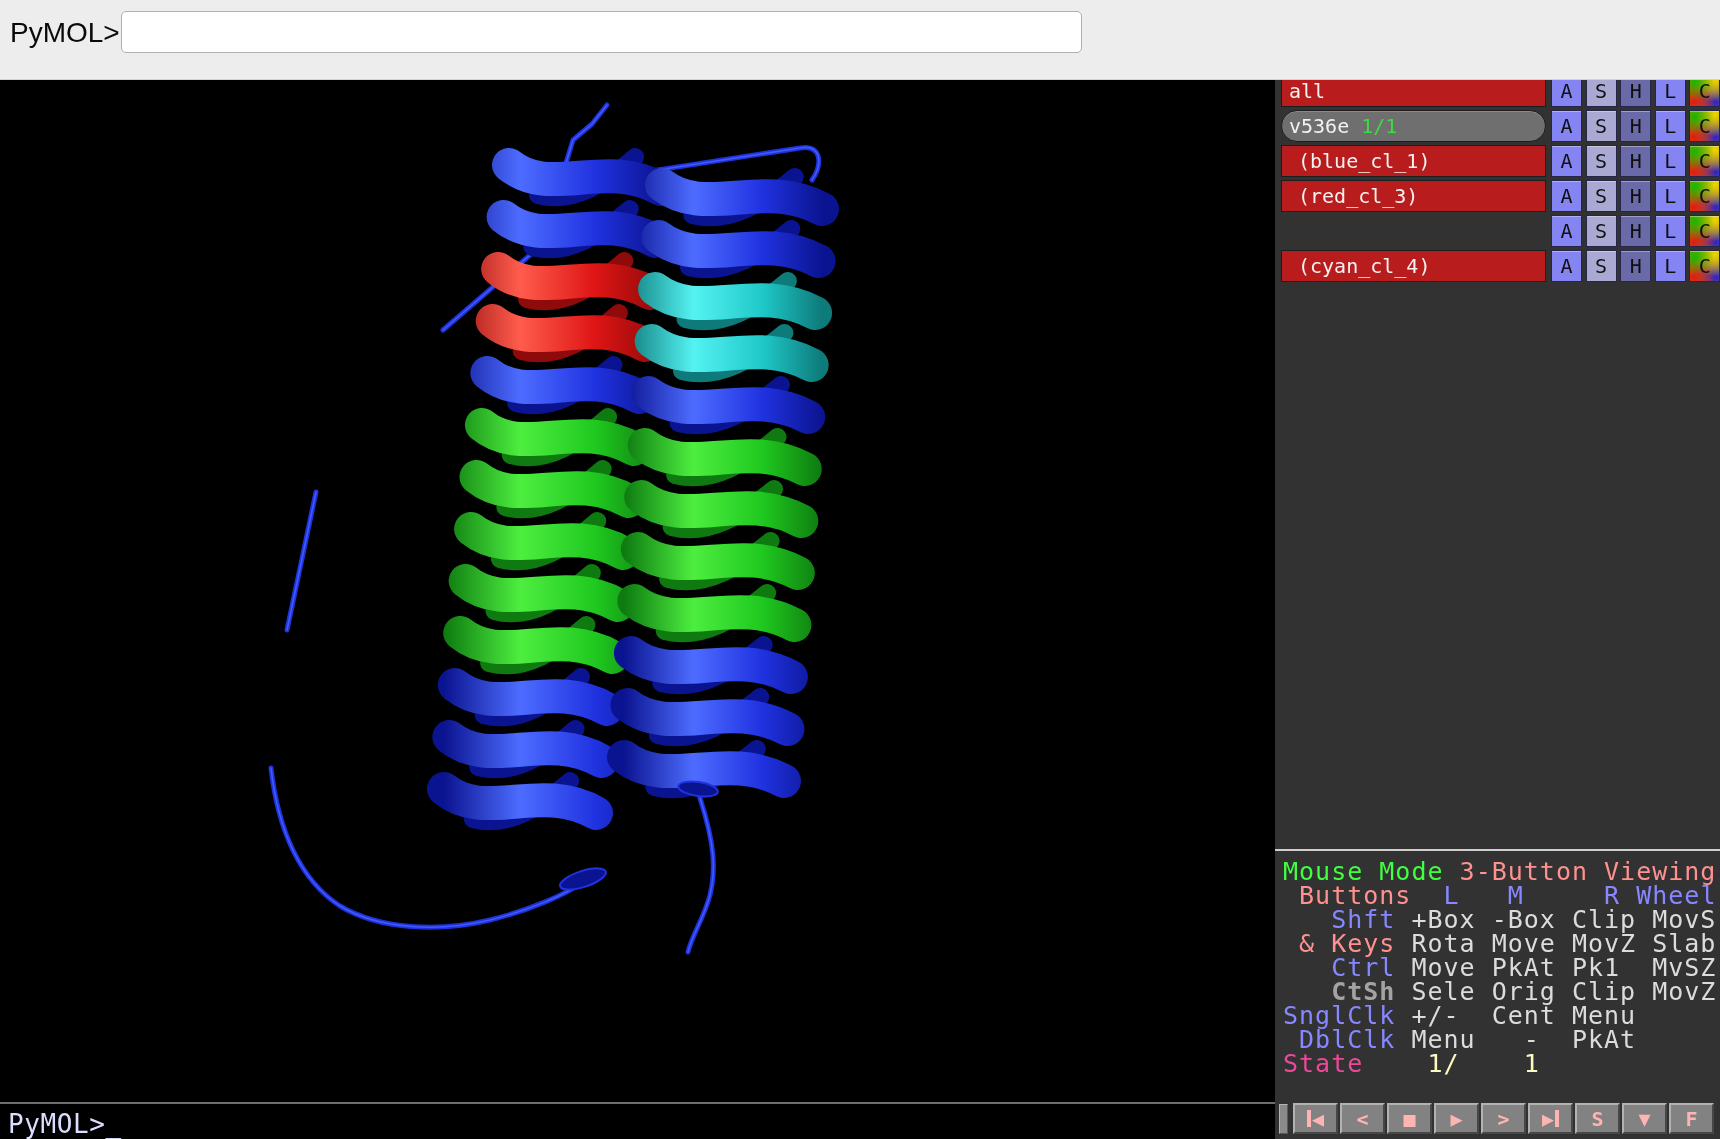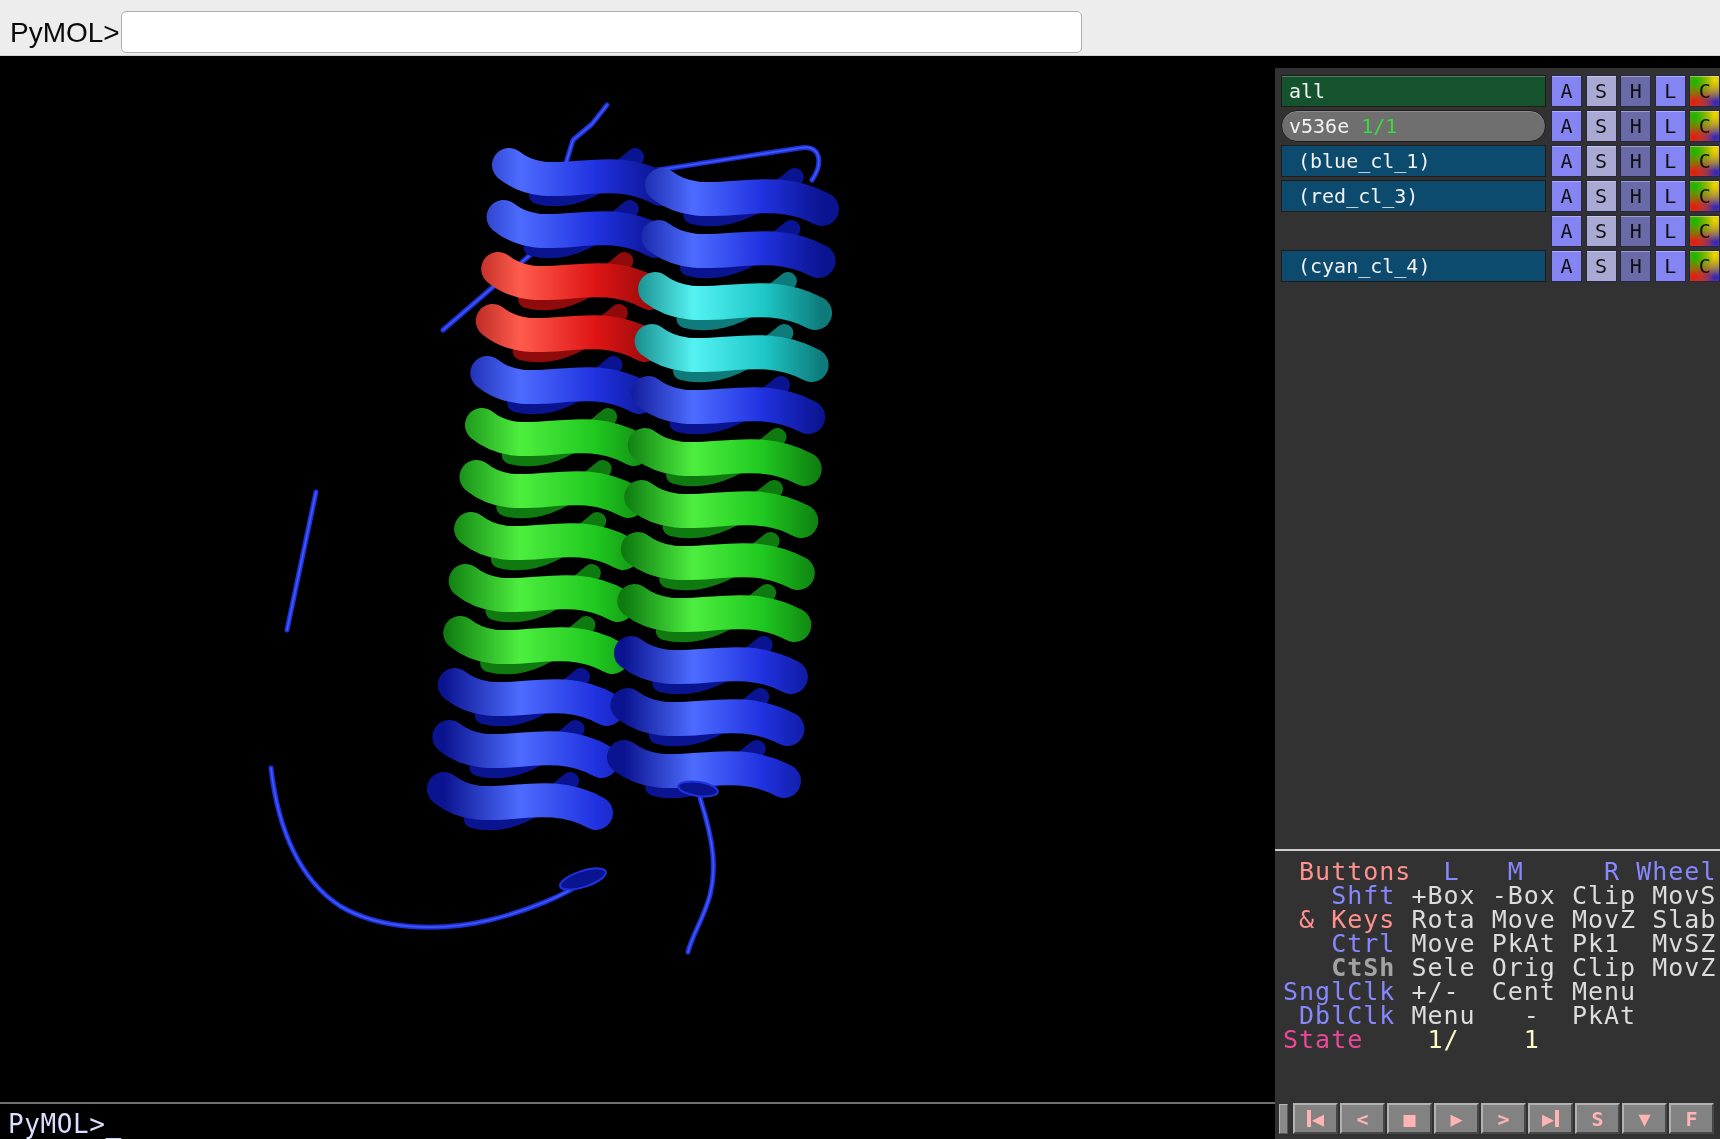--- a/index.html
+++ b/index.html
@@ -1,20 +1,20 @@
 <!DOCTYPE html>
 <html><head>
 <meta charset="utf-8">
 <style>
   * { margin:0; padding:0; box-sizing:border-box; }
   html,body { width:1720px; height:1139px; background:#000; overflow:hidden;
               font-family:"DejaVu Sans Mono", monospace; }
 
   
-  .topbar { position:absolute; left:0; top:0; width:1720px; height:56px;
+  .topbar { position:absolute; left:0; top:0; width:1720px; height:80px;
             background:#ededed; border-bottom:1px solid #d2d2d2; z-index:5; }
   .topbar-label { position:absolute; left:10px; top:0; height:68px; line-height:66px;
                   font-family:"Liberation Sans", sans-serif; font-size:28px; color:#0a0a0a; }
   .cmd-input { position:absolute; left:121px; top:11px; width:961px; height:42px;
                background:#ffffff; border:1px solid #b0b0b0; border-radius:5px;
                font-family:"DejaVu Sans Mono", monospace; font-size:22px; padding:0 8px; outline:none; }
 
   
   .viewport { position:absolute; left:0; top:68px; width:1275px; height:1071px; background:#000; }
   .viewport svg { position:absolute; left:0; top:0; }
@@ -23,23 +23,23 @@
                 color:#dcdcff; white-space:pre; }
 
   
   .sidebar { position:absolute; left:1275px; top:68px; width:445px; height:1071px; background:#323232; }
 
   
   .obj-row { position:absolute; left:0; width:445px; height:32px; }
   .obj-name { position:absolute; left:6px; top:0; width:265px; height:32px; line-height:31px;
               padding-left:7px; font-size:20px; color:#f2f2f2; white-space:pre;
               border:1px solid #1d1d1d; cursor:default; }
-  .row-active   .obj-name { background:#14532d; box-shadow:inset 0 1px 0 rgba(255,255,255,.25); }
+  .row-active   .obj-name { background:#b91c1c; box-shadow:inset 0 1px 0 rgba(255,255,255,.25); }
   .row-enabled  .obj-name { background:#6f6f6f; box-shadow:inset 0 1px 0 rgba(255,255,255,.2);border-radius:16px; }
-  .row-selection .obj-name { background:#0c4a6e;padding-left:16px; }
+  .row-selection .obj-name { background:#b91c1c;padding-left:16px; }
   .obj-state { margin-left:12px; }
   .ashlc { position:absolute; top:0; width:31px; height:32px; line-height:31px; text-align:center;
            font-size:20px; color:#101010; border:1px solid #26264a;
            box-shadow:inset 0 1px 0 rgba(255,255,255,.35); cursor:default; }
   .b-spectrum { background:
       radial-gradient(circle at 18% 18%, rgba(0,190,0,.9), rgba(0,190,0,0) 55%),
       radial-gradient(circle at 85% 12%, rgba(235,220,0,.95), rgba(235,220,0,0) 60%),
       radial-gradient(circle at 12% 88%, rgba(225,20,20,.95), rgba(225,20,20,0) 62%),
       radial-gradient(circle at 88% 88%, rgba(30,30,220,.95), rgba(30,30,220,0) 62%),
       #cc8800; }
@@ -237,20 +237,21 @@
         <div class="obj-name"><span>(cyan_cl_4)</span></div>
         <div class="ashlc" style="left: 276px; background: rgb(132, 132, 242);">A</div>
         <div class="ashlc" style="left: 310.6px; background: rgb(169, 169, 212);">S</div>
         <div class="ashlc" style="left: 345.2px; background: rgb(106, 106, 168);">H</div>
         <div class="ashlc" style="left: 379.8px; background: rgb(132, 132, 242);">L</div>
         <div class="ashlc b-spectrum" style="left: 414.4px;">C</div>
       </div>
     </div>
   <div class="mm-divider"></div>
   <div class="mouse-panel" id="mouse-lines">
+      <div class="mm-line"><span style="color: rgb(63, 255, 63);">Mouse Mode </span><span style="color: rgb(255, 145, 145);">3-Button Viewing</span></div>
       <div class="mm-line"><span style="color: rgb(220, 220, 220);"> </span><span style="color: rgb(255, 145, 145);">Buttons</span><span style="color: rgb(220, 220, 220);">  </span><span style="color: rgb(135, 135, 255);">L</span><span style="color: rgb(220, 220, 220);">   </span><span style="color: rgb(135, 135, 255);">M</span><span style="color: rgb(220, 220, 220);">     </span><span style="color: rgb(135, 135, 255);">R</span><span style="color: rgb(220, 220, 220);"> </span><span style="color: rgb(135, 135, 255);">Wheel</span></div>
       <div class="mm-line"><span style="color: rgb(220, 220, 220);">   </span><span style="color: rgb(135, 135, 255);">Shft</span><span style="color: rgb(220, 220, 220);"> </span><span style="color: rgb(220, 220, 220);">+Box -Box Clip MovS</span></div>
       <div class="mm-line"><span style="color: rgb(220, 220, 220);"> </span><span style="color: rgb(255, 145, 145);">&amp; Keys</span><span style="color: rgb(220, 220, 220);"> </span><span style="color: rgb(220, 220, 220);">Rota Move MovZ Slab</span></div>
       <div class="mm-line"><span style="color: rgb(220, 220, 220);">   </span><span style="color: rgb(135, 135, 255);">Ctrl</span><span style="color: rgb(220, 220, 220);"> </span><span style="color: rgb(220, 220, 220);">Move PkAt Pk1  MvSZ</span></div>
       <div class="mm-line"><span style="color: rgb(220, 220, 220);">   </span><span style="color: #a3a3a3; font-weight: bold;">CtSh</span><span style="color: rgb(220, 220, 220);"> </span><span style="color: rgb(220, 220, 220);">Sele Orig Clip MovZ</span></div>
       <div class="mm-line"><span style="color: rgb(135, 135, 255);">SnglClk</span><span style="color: rgb(220, 220, 220);"> </span><span style="color: rgb(220, 220, 220);">+/-  Cent Menu</span></div>
       <div class="mm-line"><span style="color: rgb(220, 220, 220);"> </span><span style="color: rgb(135, 135, 255);">DblClk</span><span style="color: rgb(220, 220, 220);"> </span><span style="color: rgb(220, 220, 220); text-align: right;">Menu   -  PkAt</span></div>
       <div class="mm-line"><span style="color: #ec4899;">State</span><span style="color: #fef9c3;">    1/    1</span></div>
     </div>
   <div class="movie-bar">

